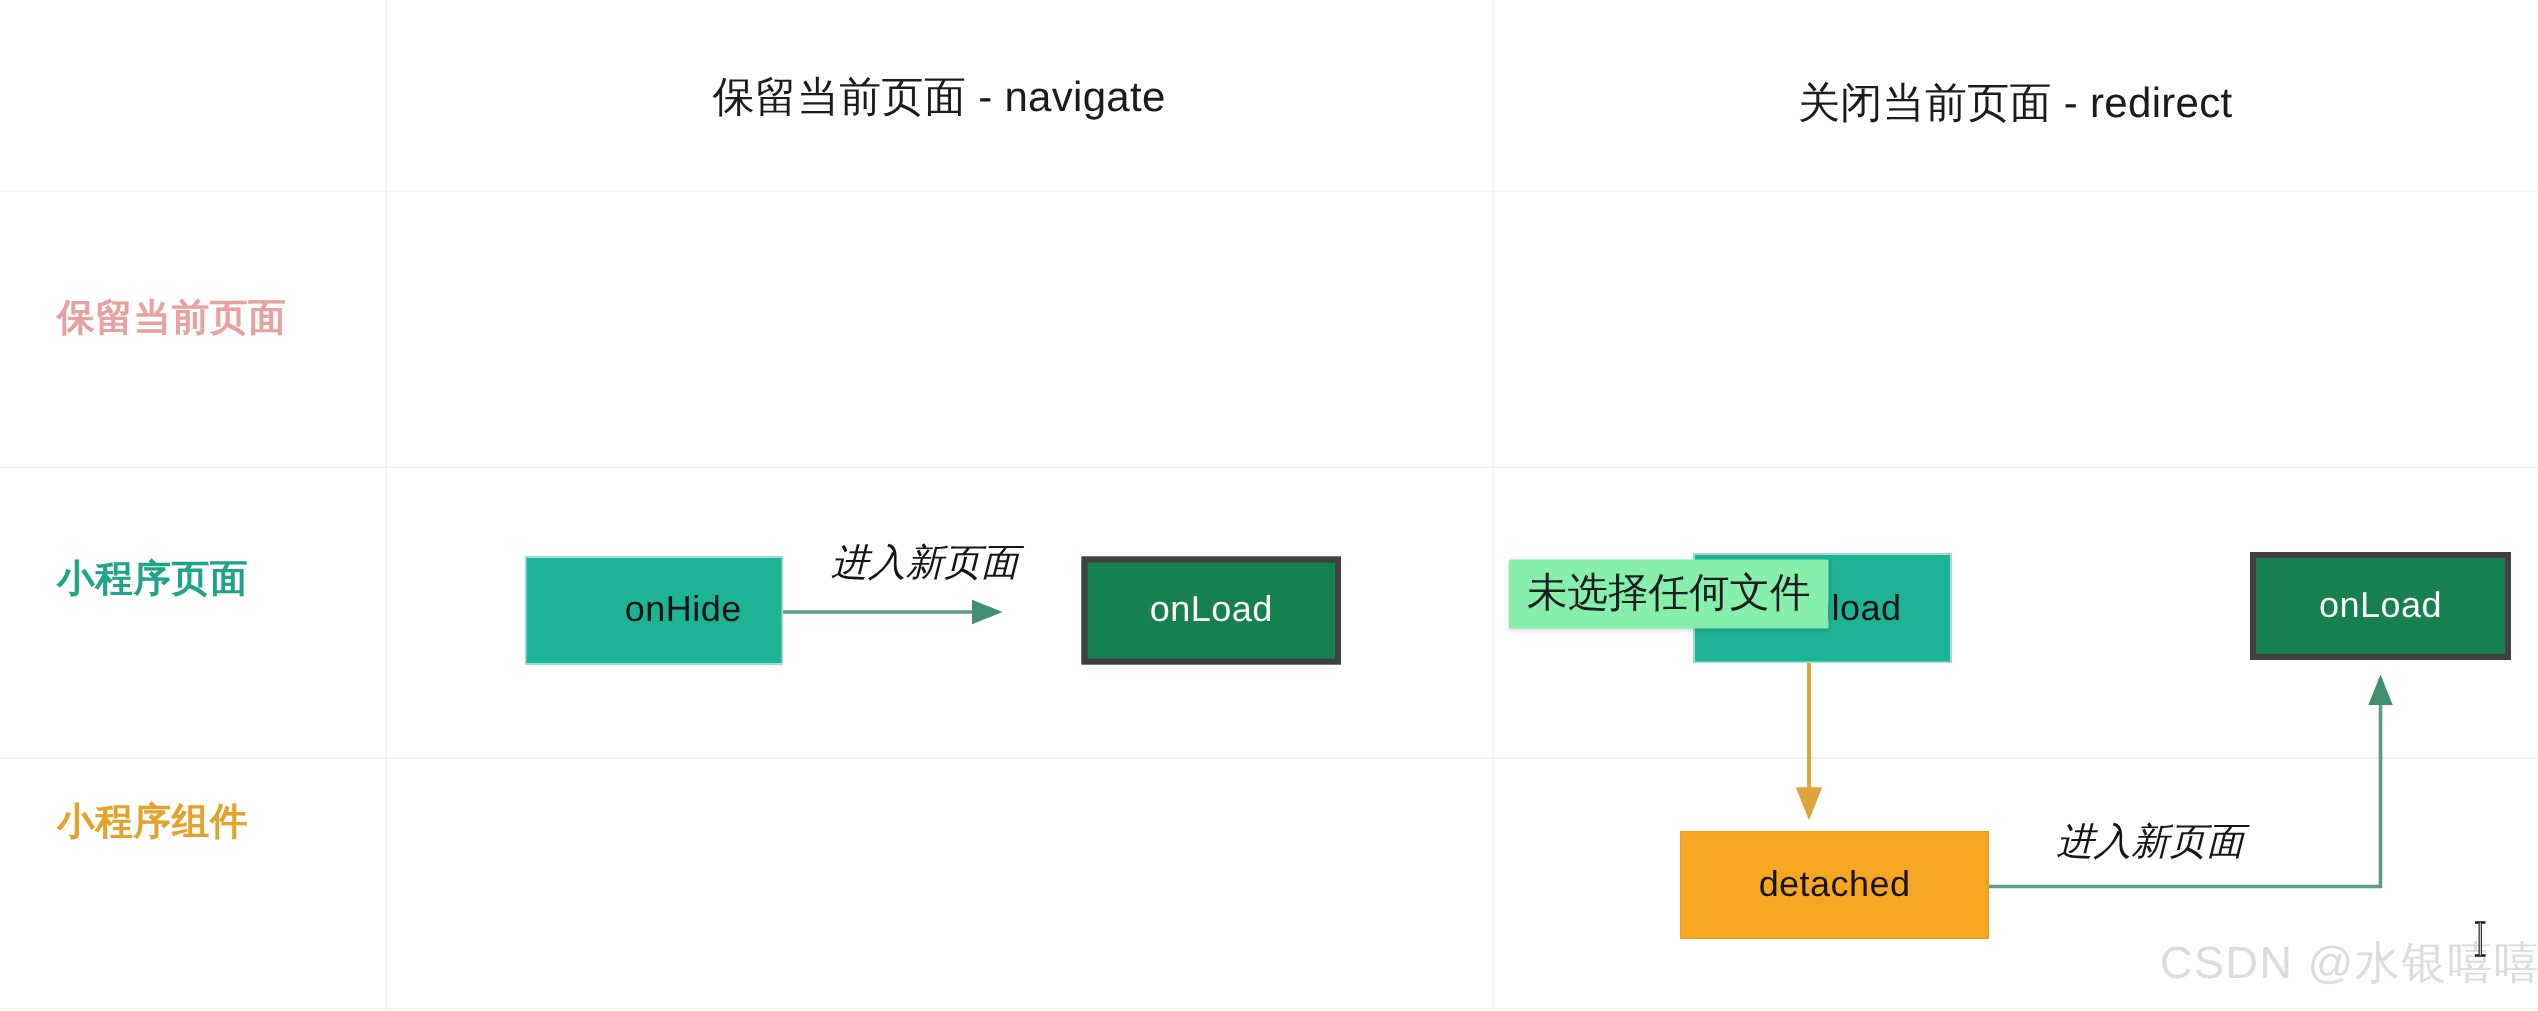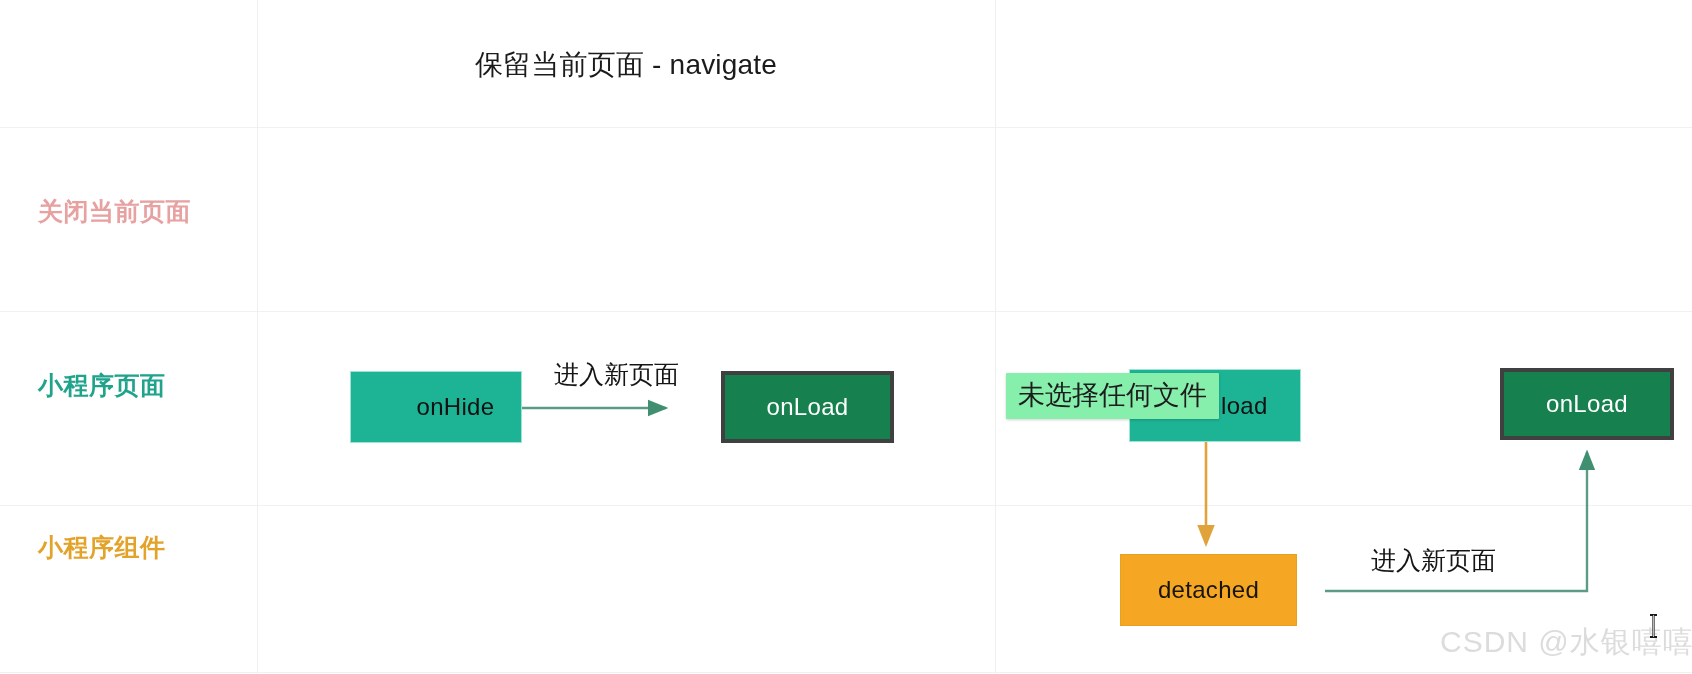--- a/index.html
+++ b/index.html
@@ -81,20 +81,21 @@
     color: #17140c;
     border: 1px solid #e8a01f;
   }
 
   
   .edge-label {
     position: absolute;
     font-size: 25px;
     color: #151515;
     white-space: nowrap;
+    font-style: italic;
   }
 
   
   #edges {
     position: absolute;
     left: 0;
     top: 0;
     width: 1692px;
     height: 674px;
     pointer-events: none;
@@ -136,22 +137,23 @@
 
   <div class="vline" style="left:257px;"></div>
   <div class="vline" style="left:995px;"></div>
 
   <div class="hline" style="top:127px;"></div>
   <div class="hline" style="top:311px;"></div>
   <div class="hline" style="top:505px;"></div>
   <div class="hline" style="top:672px;"></div>
 
   <div class="col-title" style="left:257px; top:46px; width:738px;">保留当前页面 - navigate</div>
+  <div class="col-title" style="left:995px; top:50px; width:697px;">关闭当前页面 - redirect</div>
 
-  <div class="row-label" style="top:195px; color:#e6a1a0;">关闭当前页面</div>
+  <div class="row-label" style="top:195px; color:#e6a1a0;">保留当前页面</div>
   <div class="row-label" style="top:369px; color:#1fa38b;">小程序页面</div>
   <div class="row-label" style="top:531px; color:#e3a32a;">小程序组件</div>
 
   <svg id="edges" viewBox="0 0 1692 674" xmlns="http://www.w3.org/2000/svg">
     <defs>
       <marker id="arrow-green" markerWidth="9" markerHeight="9" refX="7.5" refY="4" orient="auto" markerUnits="strokeWidth">
         <path d="M0,0.6 L8.5,4 L0,7.4 z" fill="#3f8f70"></path>
       </marker>
       <marker id="arrow-green-up" markerWidth="9" markerHeight="9" refX="7.5" refY="4" orient="auto" markerUnits="strokeWidth">
         <path d="M0,0.6 L8.5,4 L0,7.4 z" fill="#3f8f70"></path>
@@ -171,21 +173,21 @@
   <div class="node teal" style="left:350px; top:371px; width:172px; height:72px;padding-left:39px;">onHide</div>
 
   <div class="node darkgreen" style="left:721px; top:371px; width:173px; height:72px;">onLoad</div>
 
   <div class="edge-label" style="left:554px; top:358px;">进入新页面</div>
 
   <div class="node teal" style="left:1129px; top:369px; width:172px; height:73px;">onUnload</div>
 
   <div class="node darkgreen" style="left:1500px; top:368px; width:174px; height:72px;">onLoad</div>
 
-  <div class="node orange" style="left:1120px; top:554px; width:177px; height:72px;">detached</div>
+  <div class="node orange" style="left:1120px; top:554px; width:206px; height:72px;">detached</div>
 
   <div class="edge-label" style="left:1371px; top:544px;">进入新页面</div>
 
   <div class="tooltip" style="left:1006px; top:373px;">未选择任何文件</div>
 
   <div class="watermark" style="left:1440px; top:622px;">CSDN @水银嘻嘻</div>
 
   <svg class="caret-cursor" style="left:1647px; top:613px;" viewBox="0 0 13 26" xmlns="http://www.w3.org/2000/svg">
     <path d="M6.5,2 L6.5,24" stroke="#1a1a1a" stroke-width="2.2" fill="none"></path>
     <path d="M3,2 L10,2 M3,24 L10,24" stroke="#1a1a1a" stroke-width="1.8" fill="none"></path>

